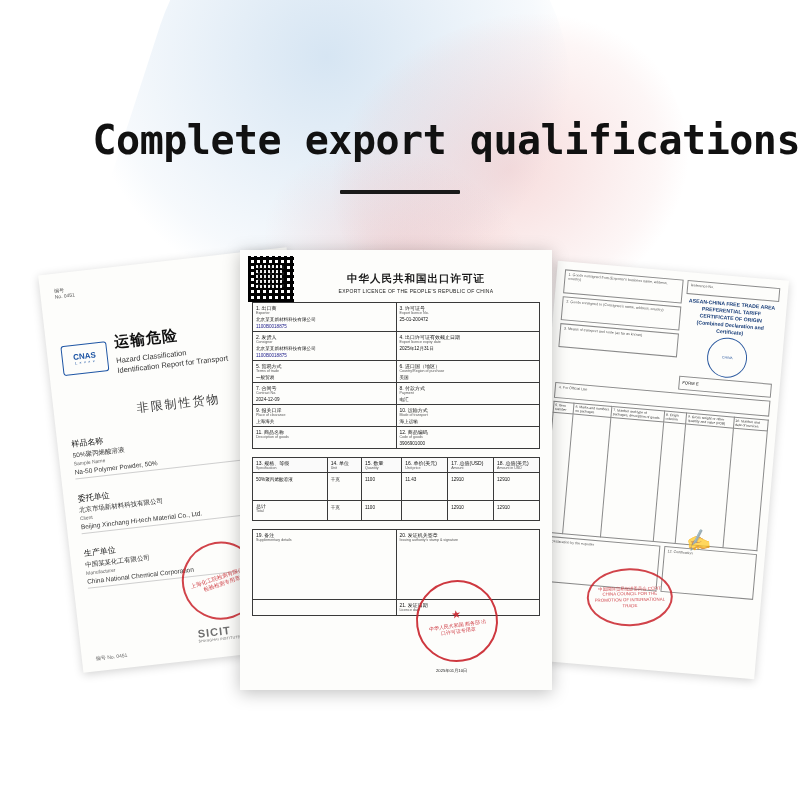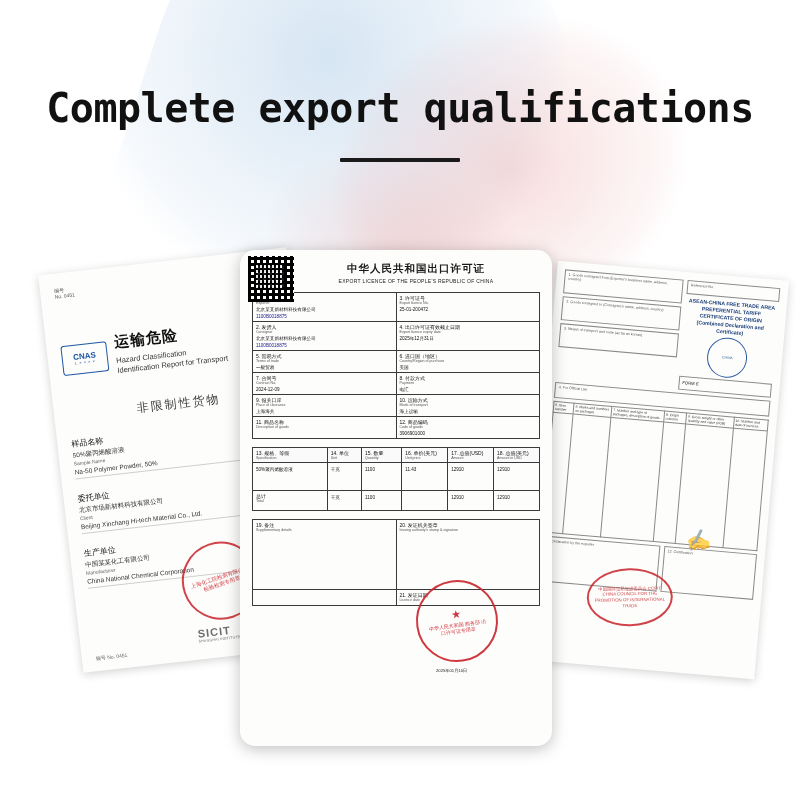--- a/index.html
+++ b/index.html
@@ -31,22 +31,22 @@
   }
   .wm-red2 {
     position:absolute; left:250px; top:150px;
     width:300px; height:230px;
     background: radial-gradient(ellipse at 50% 50%, rgba(222,120,120,0.22), rgba(255,255,255,0) 68%);
     transform: rotate(30deg);
   }
 
   header.page-header {
     position:relative;
-    padding-top: 86px;
-    text-align:center;
+    padding-top: 118px;
+    text-align:right;
   }
   .headline {
     font-family: "DejaVu Sans Mono", monospace;
     font-weight: bold;
     font-size: 40px;
     letter-spacing: -0.5px;
     color:#111111;
     line-height: 1.1;
     margin:0;
   }
@@ -152,25 +152,24 @@
     transform: rotate(-6deg); opacity:0.85; padding:4px;
   }
   .fta-scribble {
     position:absolute; right:18px; top:250px; width:60px; height:40px;
     color:#333; font-size:20px; font-family:"Liberation Serif", serif;
     transform: rotate(-14deg); opacity:0.75;
   }
 
   
   .doc-center {
-    left: 240px; top: 20px; width: 312px; height: 496px;
-    padding: 12px 12px 10px 12px;
+    left: 240px; top: 20px; width: 312px; height: 440px;
+    padding: 22px 12px 10px 12px;
     font-size: 5px; color:#1a1a1a;
     box-shadow: 0 3px 16px rgba(0,0,0,0.25);
-    border-radius: 15px;
   }
   .qr {
     width:46px;height:46px;
     background:
       repeating-linear-gradient(90deg,#000 0 3px,#fff 3px 6px),
       repeating-linear-gradient(0deg,#000 0 3px,#fff 3px 6px);
     background-blend-mode: multiply;
     position:absolute; left:8px; top:6px;
   }
   .qr::after{

